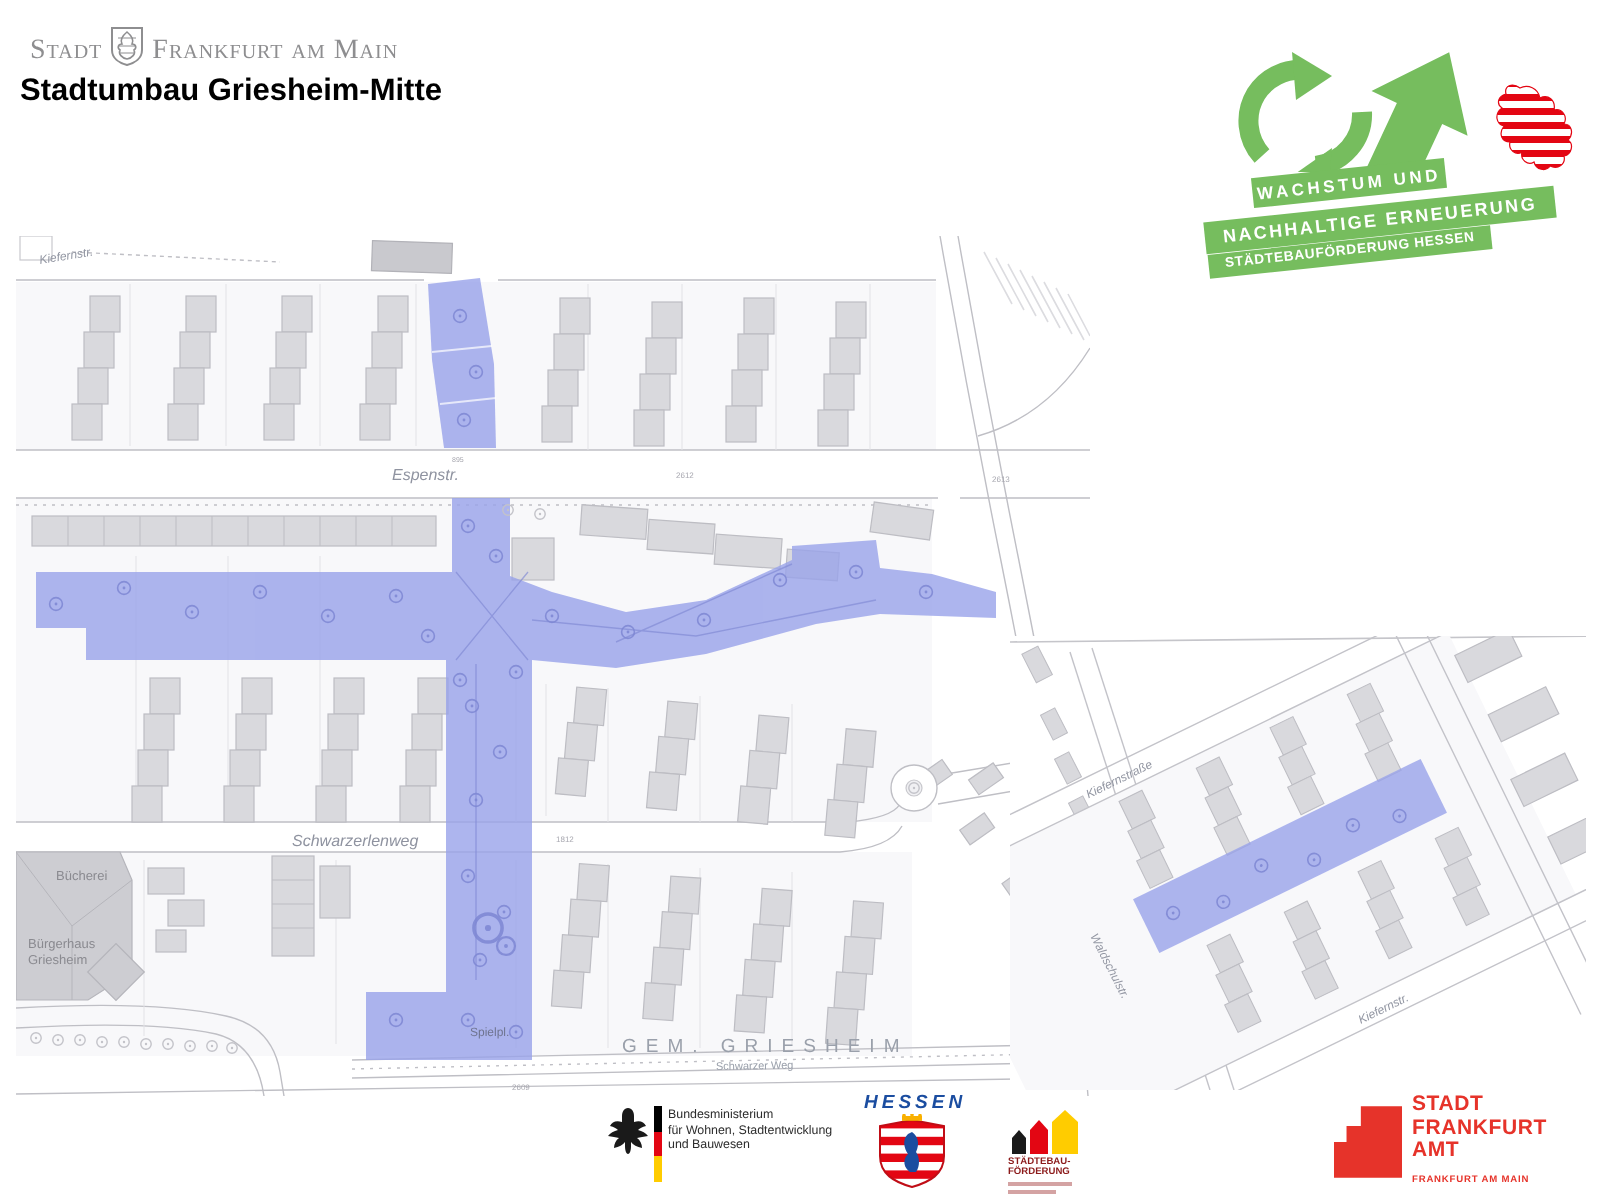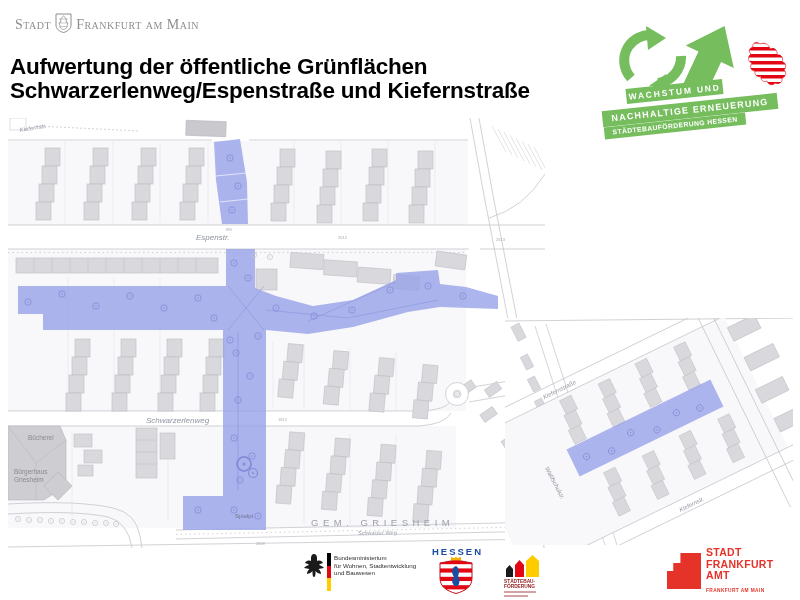--- a/index.html
+++ b/index.html
@@ -27,21 +27,21 @@
   
   .main-map{left:8px;top:118px;}
   .inset-map{left:505px;top:318px;}
   svg text{font-family:"Liberation Sans",sans-serif;}
 
   
   .footer{left:0;top:545px;width:800px;height:55px;}
   .ministry-text{left:334px;top:9px;font-size:6.2px;line-height:7.6px;color:#2d2d2d;}
   .flag-stripe{left:327px;top:8px;width:3.5px;height:38px;}
   .flag-stripe div{width:3.5px;height:12.7px;}
-  .hessen-word{left:432px;top:1px;font-size:9.5px;font-weight:bold;letter-spacing:2px;color:#1b4da0;}
+  .hessen-word{left:432px;top:1px;font-size:9.5px;font-weight:bold;letter-spacing:2px;color:#1b4da0;font-style:italic;}
   .stb-text{left:504px;top:34px;font-size:4.8px;font-weight:bold;line-height:5.4px;color:#8c1b1b;}
   .stb-micro{width:32px;height:2px;background:#d4a3a3;margin-top:1.5px;}
   .spa-text{left:706px;top:2px;font-size:10.5px;font-weight:bold;line-height:11.5px;color:#e6332a;letter-spacing:.3px;}
   .spa-sub{font-size:4.8px;letter-spacing:.4px;margin-top:3px;}
 </style>
 </head>
 <body>
 
 <div class="page">
 
@@ -49,24 +49,21 @@
     <span>Stadt</span>
     <span>
       <svg width="17" height="20" viewBox="0 0 17 20">
         <path d="M1,1 H16 V12 C16,16 12.5,18.5 8.5,19.5 C4.5,18.5 1,16 1,12 Z" fill="none" stroke="#8e8e90" stroke-width="1"></path>
         <path d="M8.5,3 C6,5 5,7 6,9 C4,9 3.5,11 5,12 C4,14 6,16 8.5,16.5 C11,16 13,14 12,12 C13.5,11 13,9 11,9 C12,7 11,5 8.5,3 Z" fill="none" stroke="#8e8e90" stroke-width="0.8"></path>
         <path d="M4,6 L13,6 M4,10 L13,10 M5,13.5 L12,13.5" stroke="#8e8e90" stroke-width="0.5"></path>
       </svg>
     </span>
     <span>Frankfurt am Main</span>
   </div>
-  <div class="abs title">
-    <div>Aufwertung der öffentliche Grünflächen</div>
-    <div>Schwarzerlenweg/Espenstraße und Kiefernstraße</div>
-  </div>
+  <div class="abs subtitle">Stadtumbau Griesheim-Mitte</div>
 
   <div class="abs growth-logo growth-big">
     <svg width="200" height="60" viewBox="0 0 200 60">
       <g fill="#76bd5e">
         <path d="M35,52 A26,26 0 0 1 32,21 A26,26 0 0 1 56,9" fill="none" stroke="#76bd5e" stroke-width="10"></path>
         <polygon points="50,0 70,12 52,24"></polygon>
         <path d="M85,30 A26,26 0 0 1 62,57" fill="none" stroke="#76bd5e" stroke-width="10"></path>
         <polygon points="70,48 50,62 68,72"></polygon>
       </g>
       <g transform="rotate(25 110 40)">

